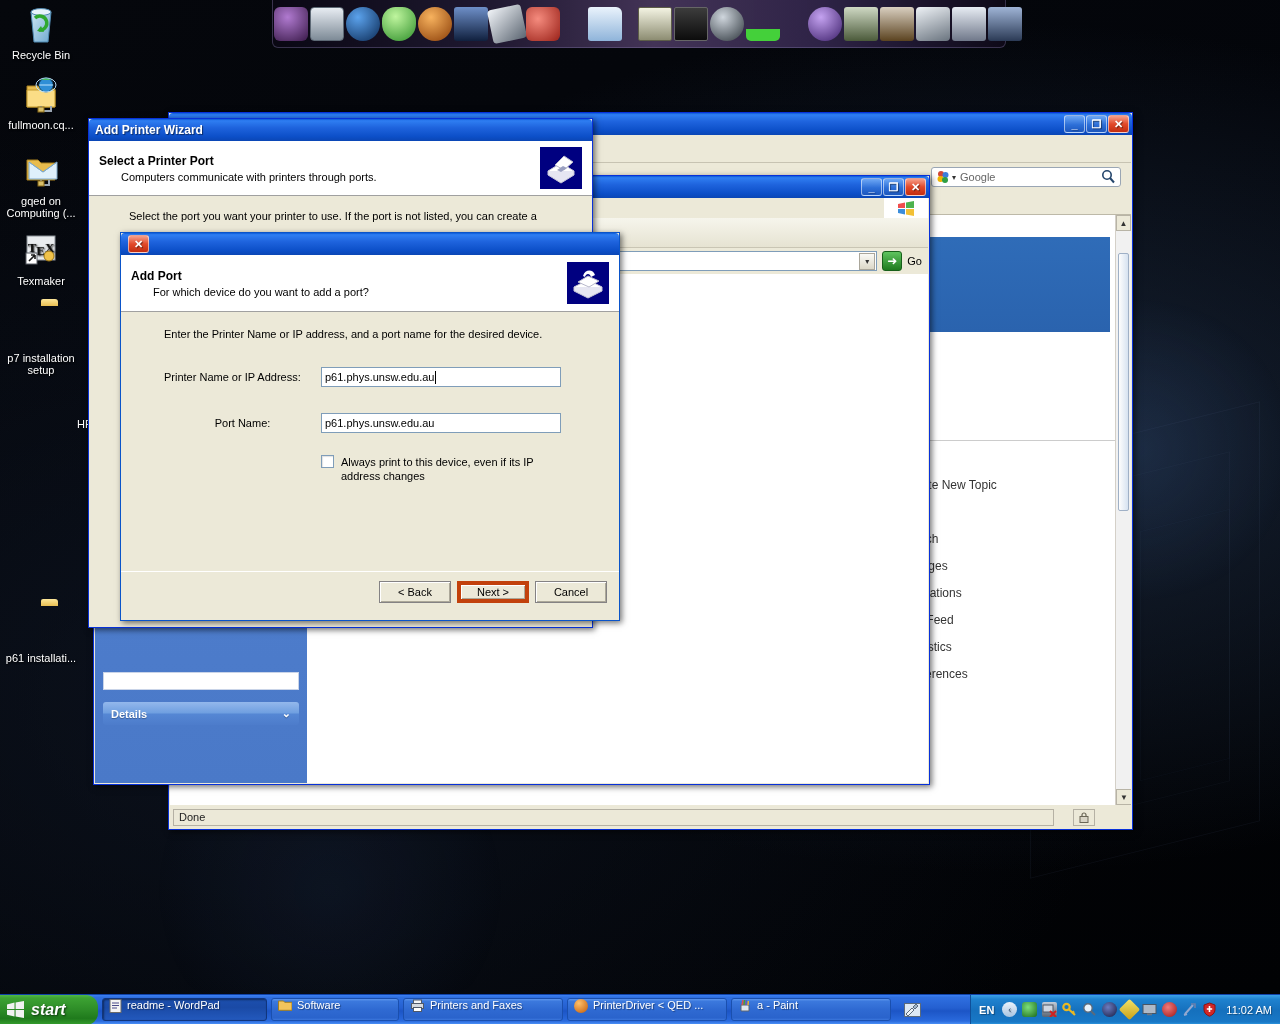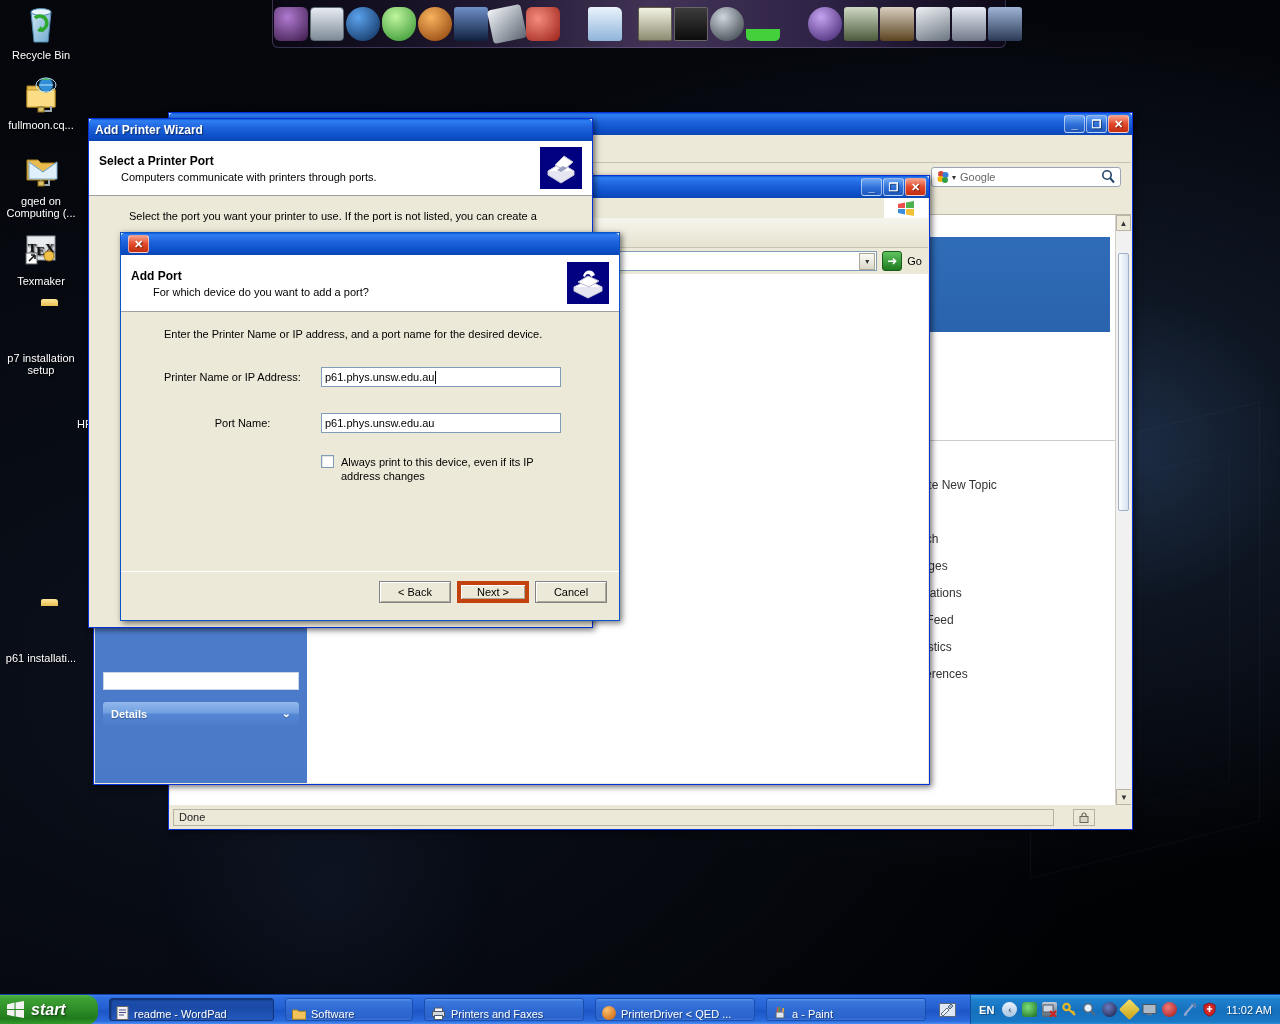--- a/index.html
+++ b/index.html
@@ -142,24 +142,24 @@
   }
   #startbtn{
     width:98px;height:30px;flex:0 0 auto;
     background:linear-gradient(180deg,#51b946 0%,#3da233 10%,#2d8c27 50%,#1f7a1c 78%,#36a02e 100%);
     border-radius:0 12px 12px 0;
     display:flex;align-items:center;padding-left:6px;
     color:#fff;font-style:italic;font-weight:bold;font-size:16px;
     text-shadow:1px 1px 2px rgba(0,0,0,.6);
   }
   .tb-task{
-    height:23px;margin-left:11px;padding:0 6px;flex:0 1 auto;min-width:0;
+    height:23px;margin-left:4px;padding:0 6px;flex:0 1 auto;min-width:0;
     background:linear-gradient(180deg,#5a94ec 0%,#3b78dd 12%,#2f6ad2 50%,#2a63cc 90%,#3b77dc 100%);
     border:1px solid #1a4fae;border-radius:3px;
-    color:#fff;font-size:11px;display:flex;align-items:flex-end;gap:5px;
+    color:#fff;font-size:11px;display:flex;align-items:flex-start;gap:5px;
     white-space:nowrap;overflow:hidden;text-shadow:1px 1px 1px rgba(0,0,0,.4);
   }
   .tb-task.active{
     background:linear-gradient(180deg,#1c4fae 0%,#1a4aa6 40%,#2359bd 100%);
     box-shadow: inset 1px 1px 2px rgba(0,0,0,.45);
     border-color:#10357d;
   }
   #tray{
     margin-left:auto;height:30px;flex:0 0 auto;
     background:linear-gradient(180deg,#2a8cd8 0%,#1c7ac8 12%,#1668bb 50%,#1濃 0%,#1a74c4 100%);

